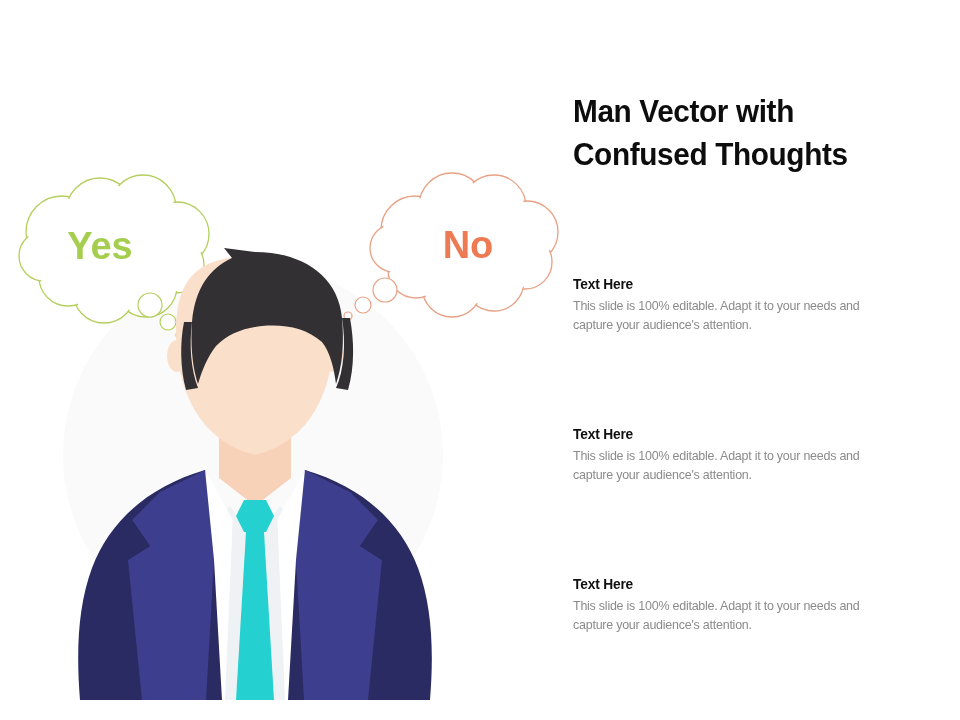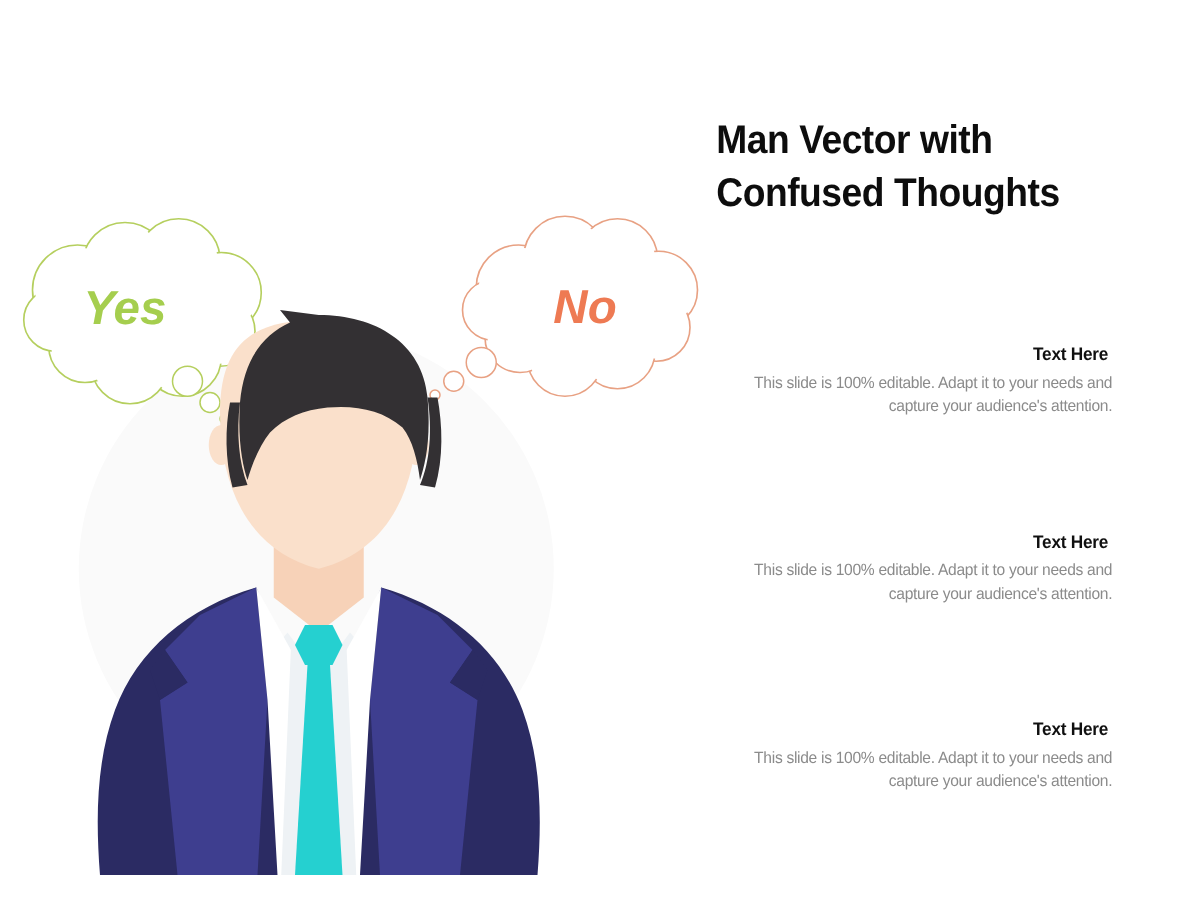--- a/index.html
+++ b/index.html
@@ -18,21 +18,20 @@
     font-family: "Liberation Sans", "DejaVu Sans", sans-serif;
   }
 
   
   #illustration {
     position: absolute;
     left: 0;
     top: 0;
     width: 560px;
     height: 720px;
-    font-style: italic;
   }
 
   #illustration svg {
     display: block;
     width: 560px;
     height: 720px;
   }
 
   .bubble-text {
     font-family: "Liberation Sans", "DejaVu Sans", sans-serif;
@@ -61,21 +60,20 @@
     letter-spacing: -0.4px;
     color: #0d0d0d;
     transform: scaleX(0.93);
     transform-origin: left top;
   }
 
   .text-block {
     position: absolute;
     left: 0;
     width: 330px;
-    text-align: right;
   }
 
   #text-block-1 { top: 276px; }
   #text-block-2 { top: 426px; }
   #text-block-3 { top: 576px; }
 
   .block-heading {
     margin: 0 0 4px 0;
     font-family: "Liberation Sans", "DejaVu Sans", sans-serif;
     font-weight: bold;

